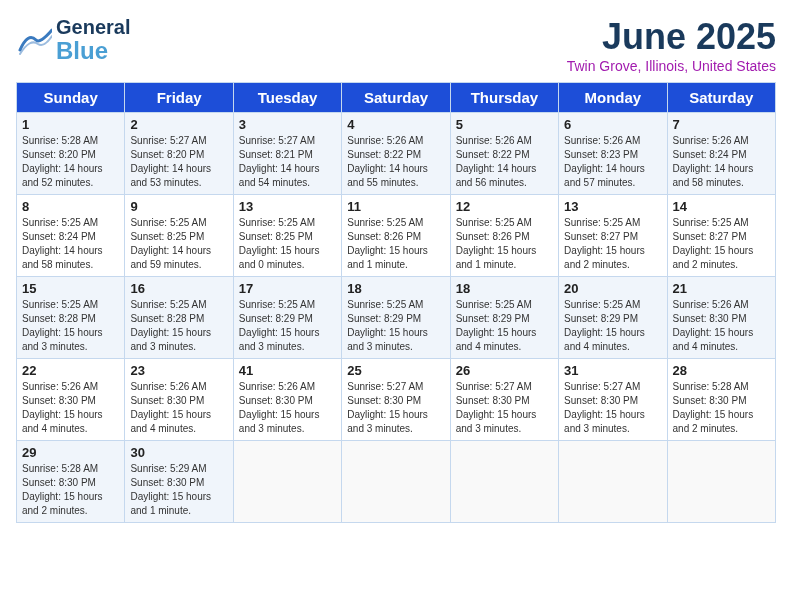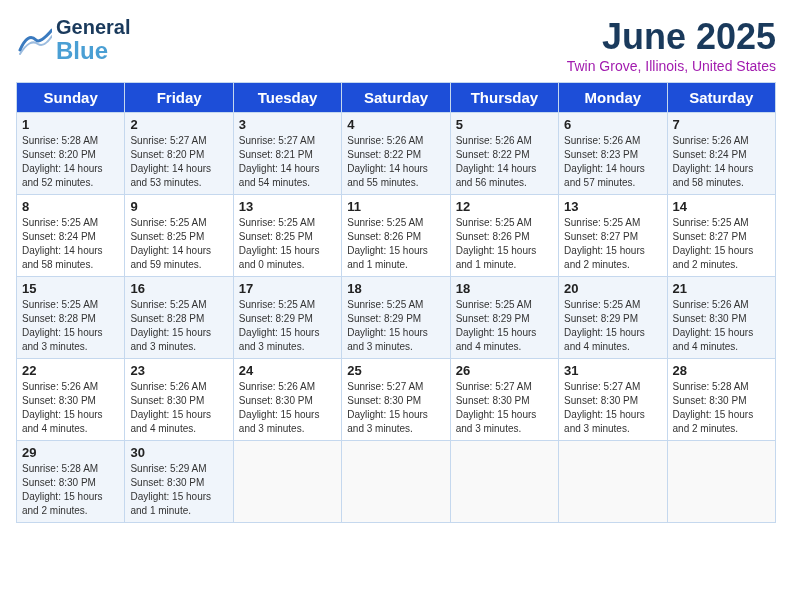--- a/index.html
+++ b/index.html
@@ -283,21 +283,21 @@
 and 4 minutes.</div>
         </td>
         <td>
           <span class="day-num">23</span>
           <div class="day-info" style="white-space: pre-line;">Sunrise: 5:26 AM
 Sunset: 8:30 PM
 Daylight: 15 hours
 and 4 minutes.</div>
         </td>
         <td>
-          <span class="day-num">24</span>
+          <span class="day-num">41</span>
           <div class="day-info" style="white-space: pre-line;">Sunrise: 5:26 AM
 Sunset: 8:30 PM
 Daylight: 15 hours
 and 3 minutes.</div>
         </td>
         <td>
           <span class="day-num">25</span>
           <div class="day-info" style="white-space: pre-line;">Sunrise: 5:27 AM
 Sunset: 8:30 PM
 Daylight: 15 hours

